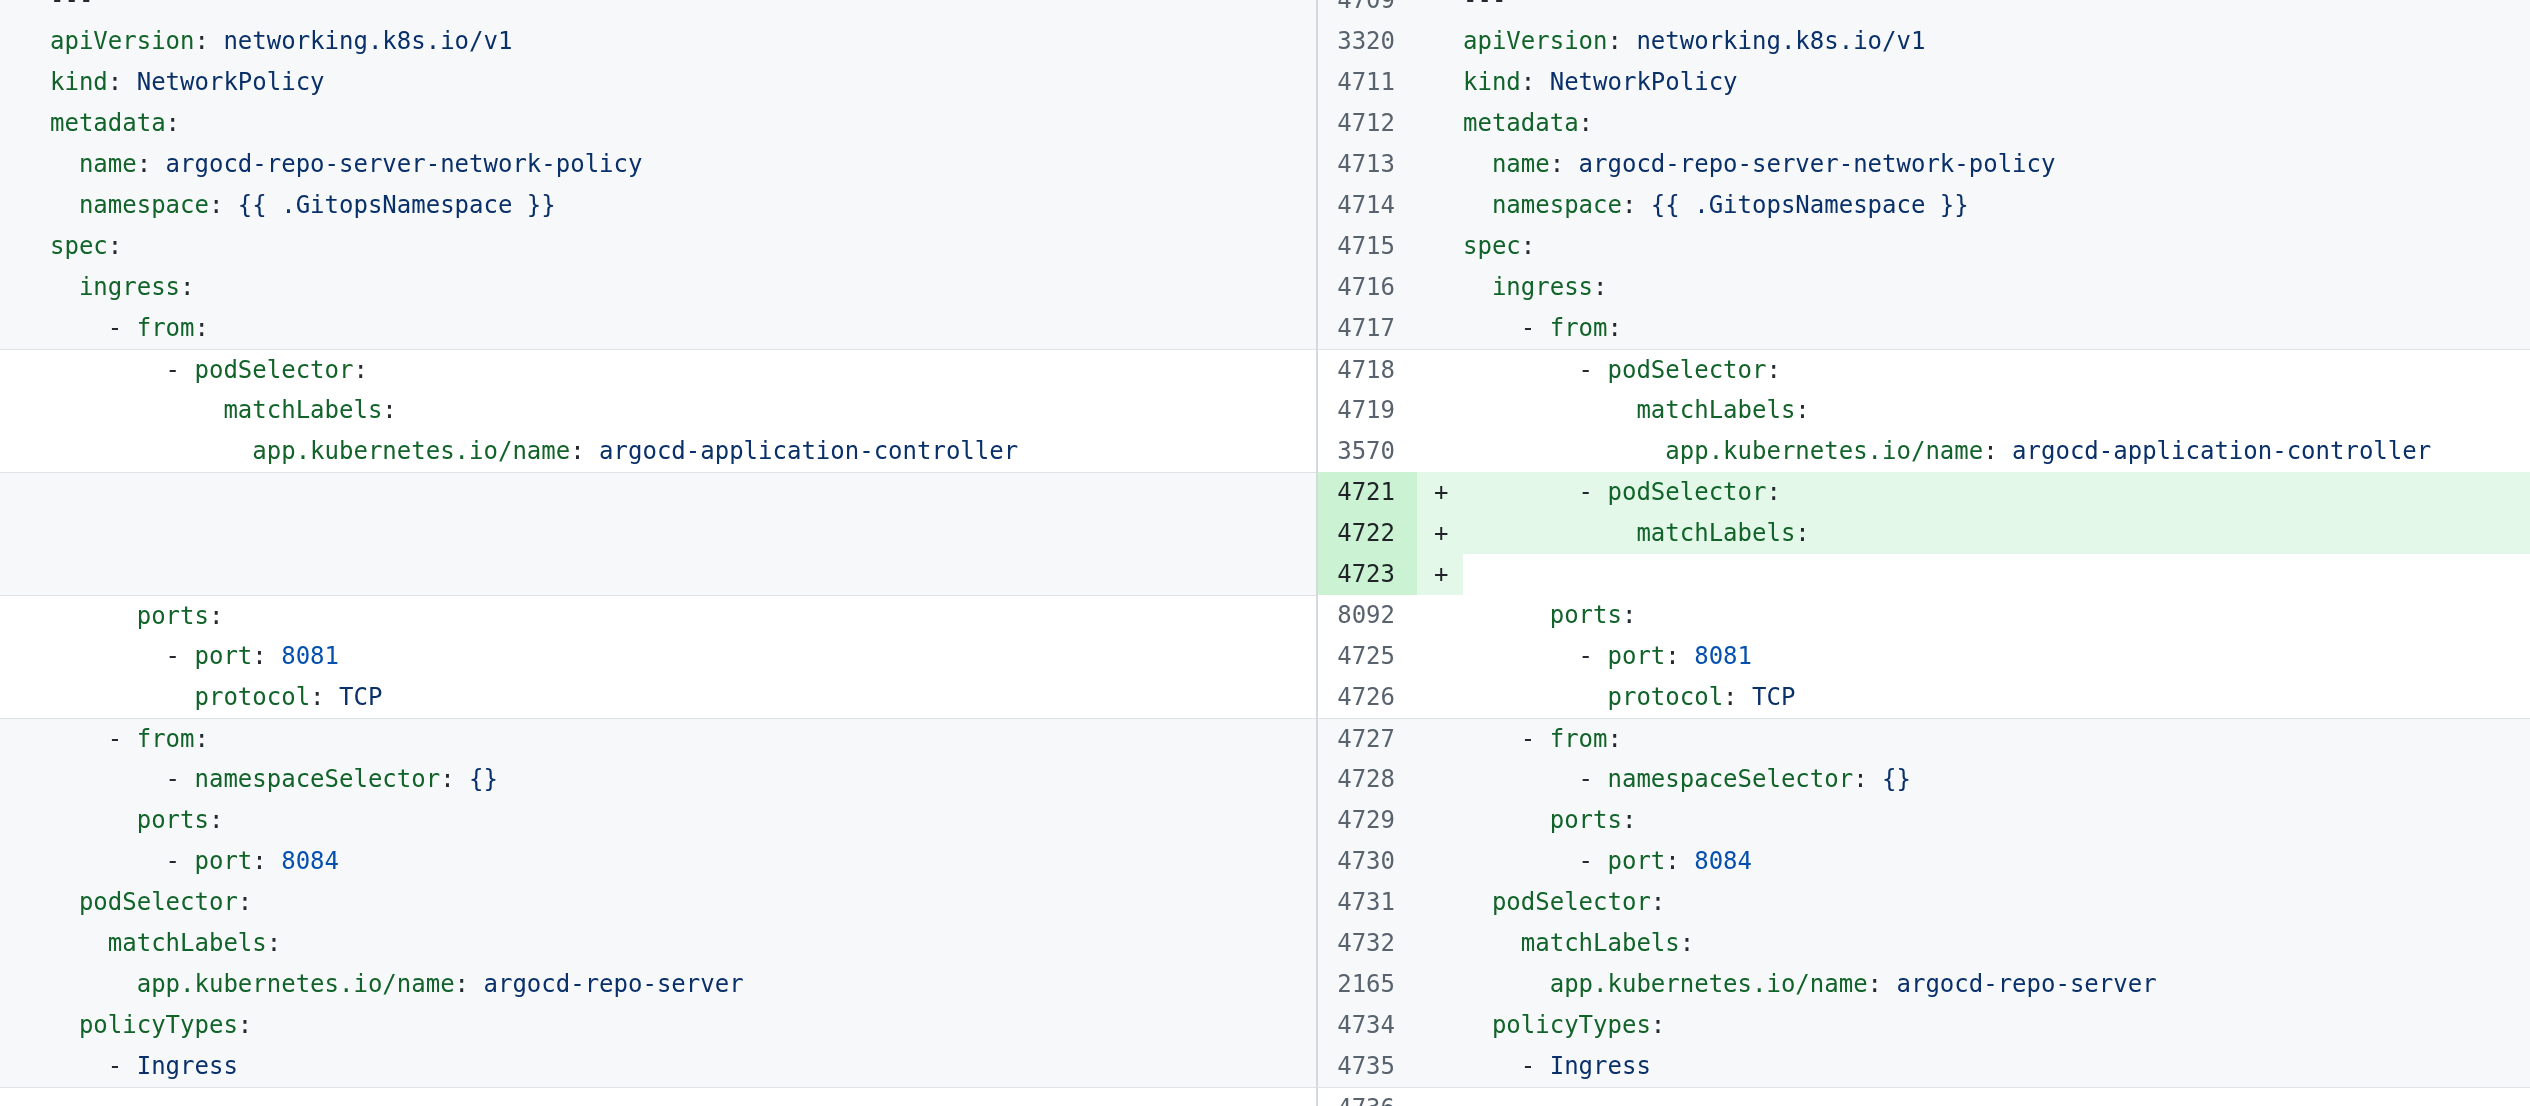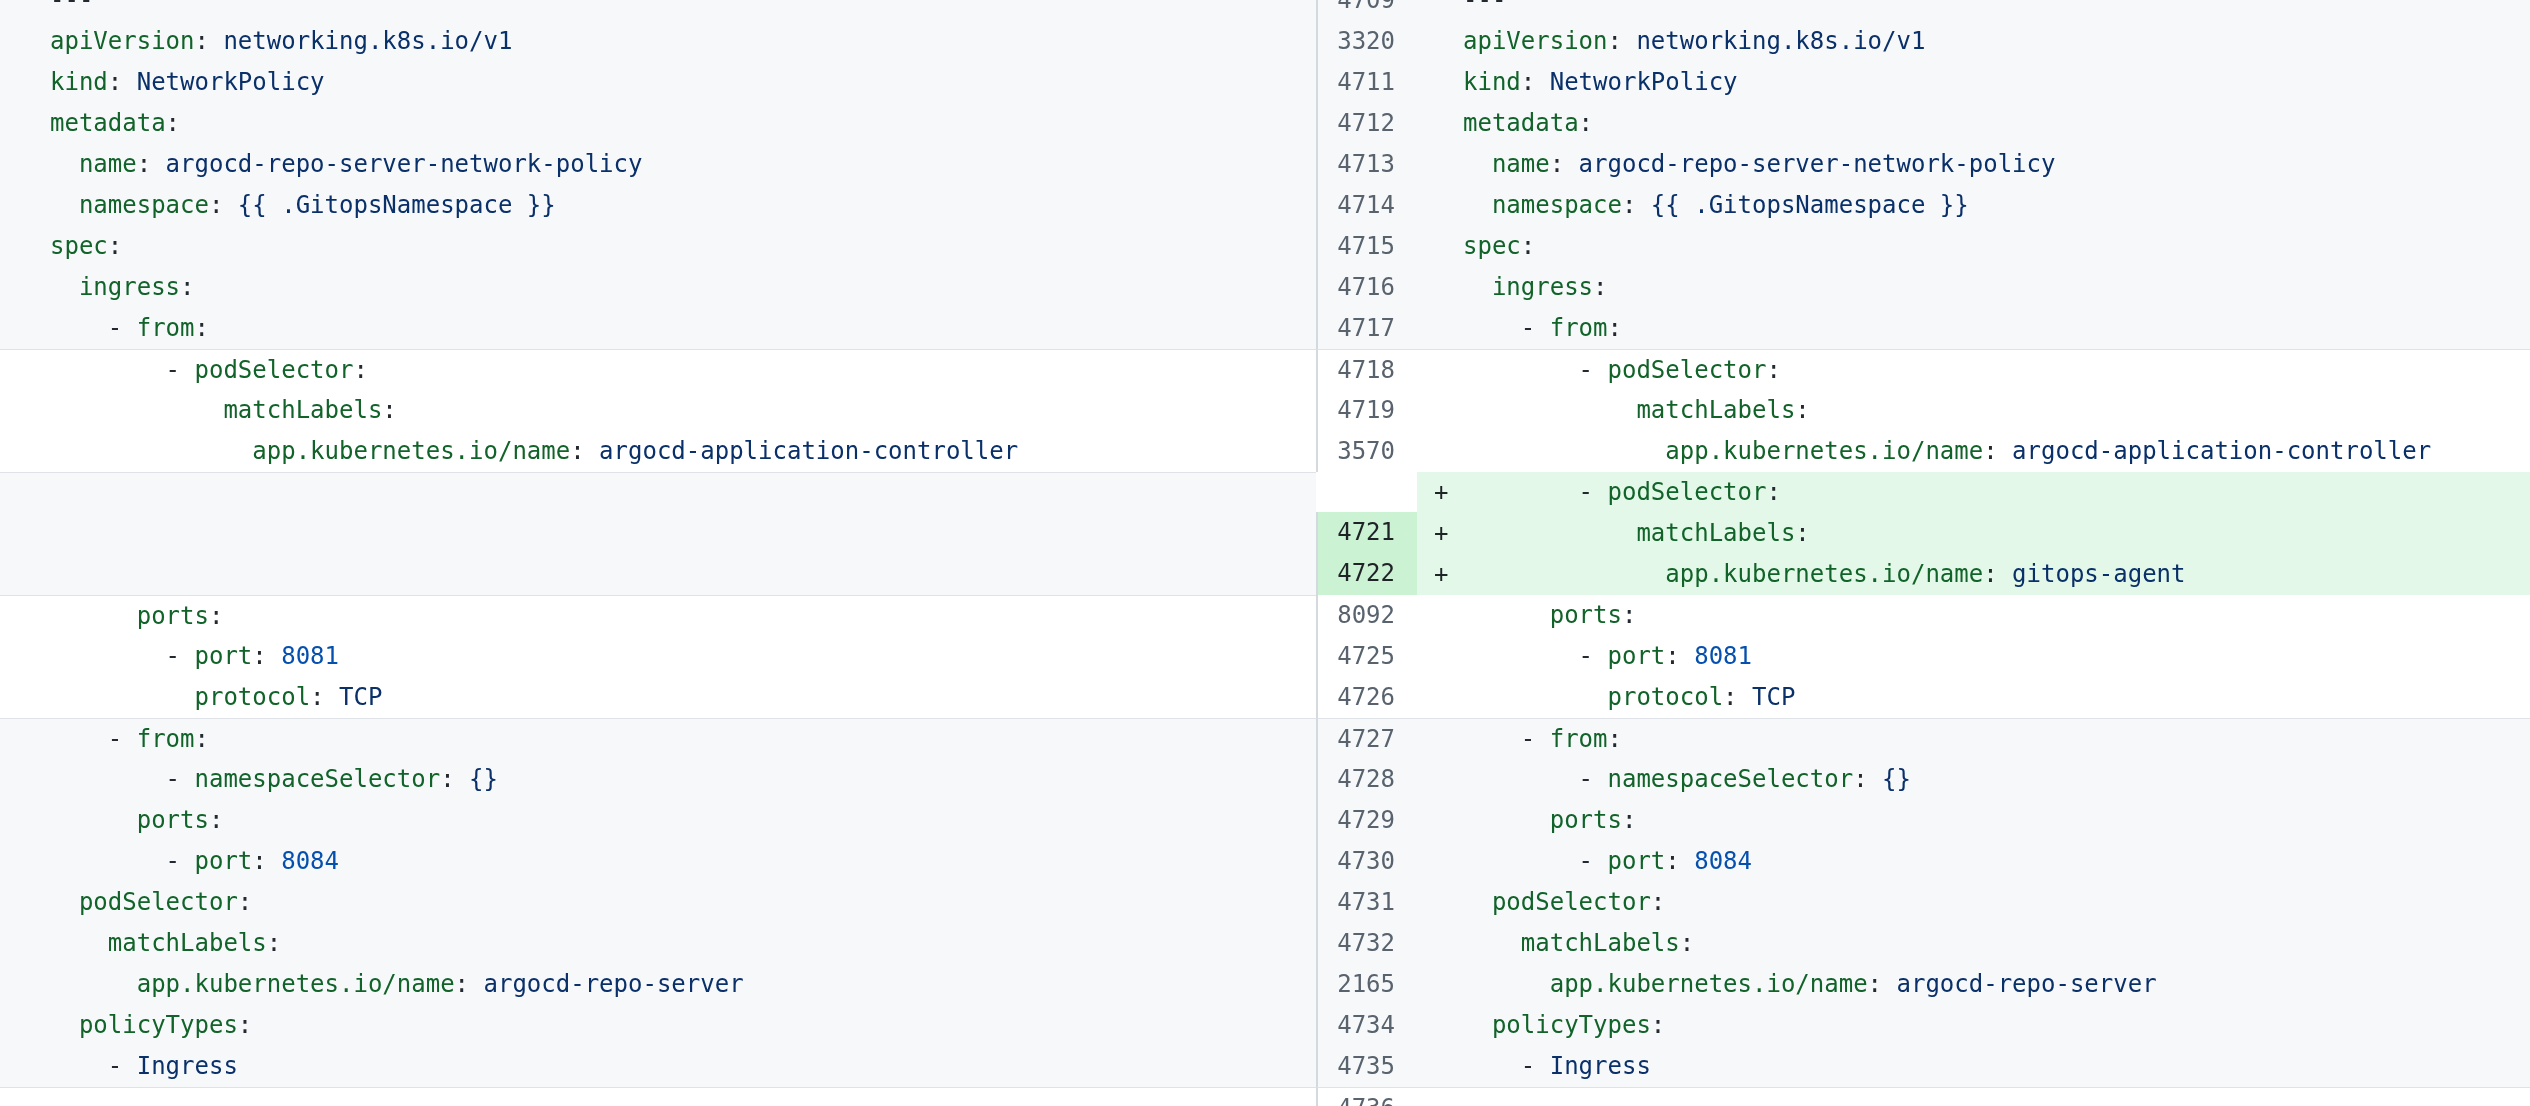--- a/index.html
+++ b/index.html
@@ -20,21 +20,21 @@
     width:101px;
     border-left:2px solid var(--divider,#d4d9de);
     text-align:right;padding-right:22px;
     color:var(--fg-muted,#59636e);
   }
   .cell-marker{width:46px;padding-left:17px;color:var(--fg-default,#1f2328);}
   .cell-new{flex:1 1 auto;}
   .b-expanded .cell{background:var(--bg-expanded,#f6f8fa);}
   .b-hunk .cell{background:var(--bg-page,#fff);}
   .b-added .cell-old{background:var(--bg-expanded,#f6f8fa);}
-  .b-added .cell-num{background:var(--bg-added-num,#cbf2d2);color:var(--fg-default,#1f2328);margin-top:40px;}
+  .b-added .cell-num{background:var(--bg-added-num,#cbf2d2);color:var(--fg-default,#1f2328);}
   .b-added .cell-marker,.b-added .cell-new{background:var(--bg-added-code,#e3f8e8);}
   .bd-full .cell{border-top:1px solid var(--border-subtle,#dfe3e8);}
   .bd-left .cell-old{border-top:1px solid var(--border-subtle,#dfe3e8);}
   .tk-k{color:var(--syntax-key,#116329);}
   .tk-p{color:var(--syntax-plain,#24292f);}
   .tk-v{color:var(--syntax-string,#0a3069);}
   .tk-n{color:var(--syntax-number,#0550ae);}
 </style>
 </head>
 <body>
@@ -122,21 +122,20 @@
       <div class="row b-added">
         <div class="cell cell-old"></div>
         <div class="cell cell-num">4722</div>
         <div class="cell cell-marker">+</div>
         <div class="cell cell-new"><span class="tk-p">            </span><span class="tk-k">matchLabels</span><span class="tk-p">:</span></div>
       </div>
       <div class="row b-added">
         <div class="cell cell-old"></div>
         <div class="cell cell-num">4723</div>
         <div class="cell cell-marker">+</div>
-        <div class="cell cell-new"><span class="tk-p">              </span><span class="tk-k">app.kubernetes.io/name</span><span class="tk-p">: </span><span class="tk-v">gitops-agent</span></div>
       </div>
       <div class="row b-hunk bd-left">
         <div class="cell cell-old"><span class="tk-p">      </span><span class="tk-k">ports</span><span class="tk-p">:</span></div>
         <div class="cell cell-num">8092</div>
         <div class="cell cell-marker"></div>
         <div class="cell cell-new"><span class="tk-p">      </span><span class="tk-k">ports</span><span class="tk-p">:</span></div>
       </div>
       <div class="row b-hunk">
         <div class="cell cell-old"><span class="tk-p">        - </span><span class="tk-k">port</span><span class="tk-p">: </span><span class="tk-n">8081</span></div>
         <div class="cell cell-num">4725</div>

